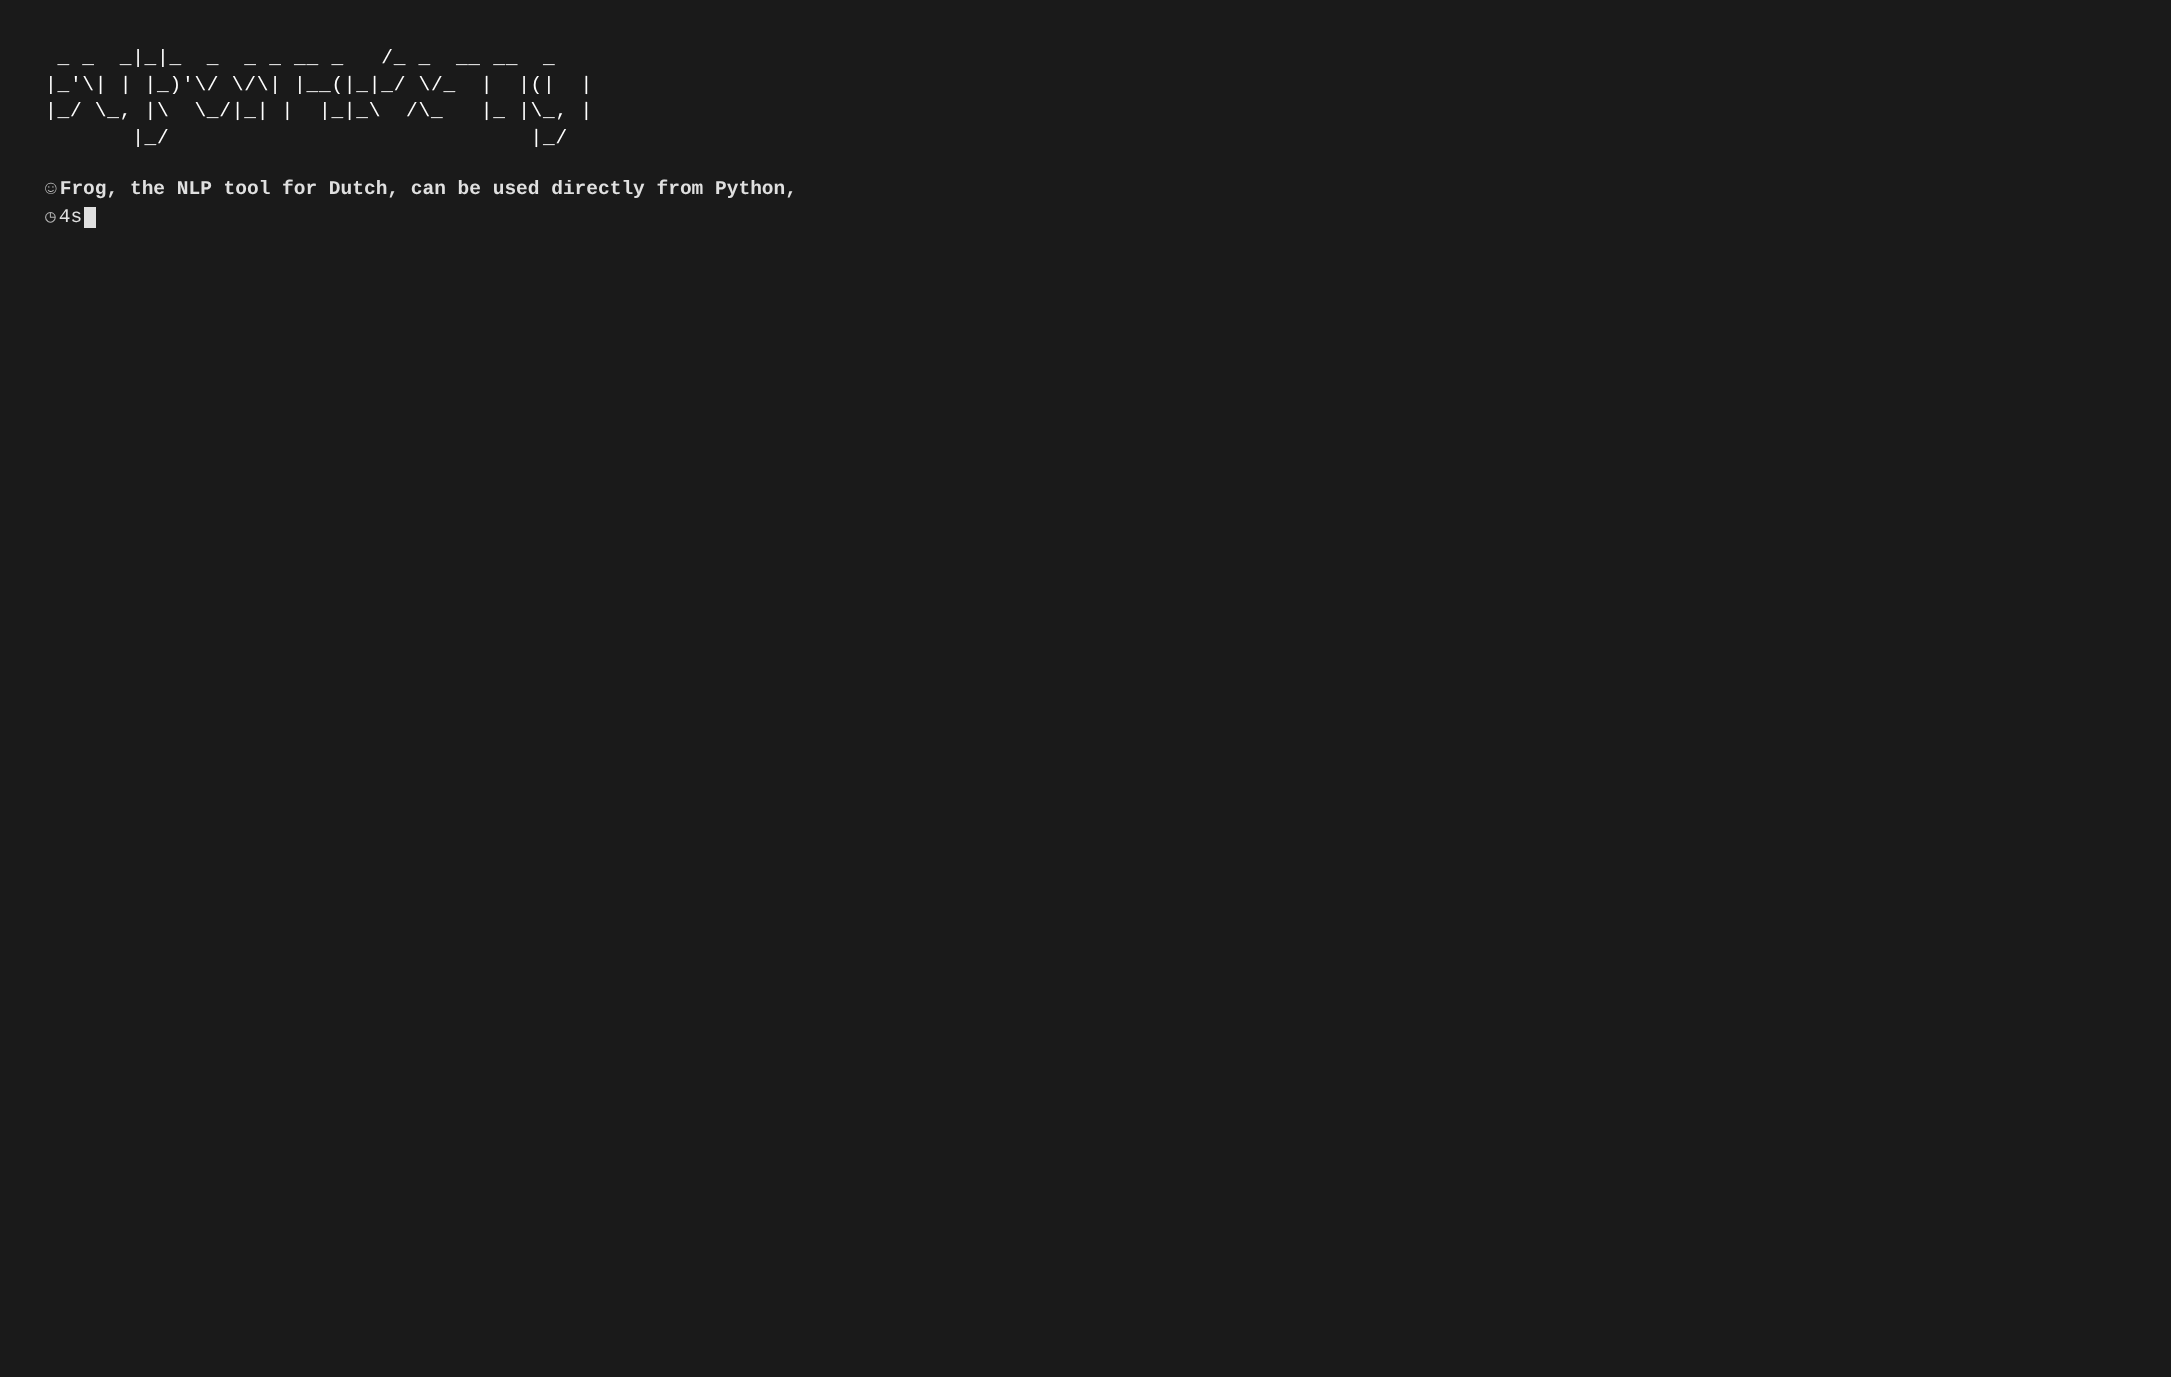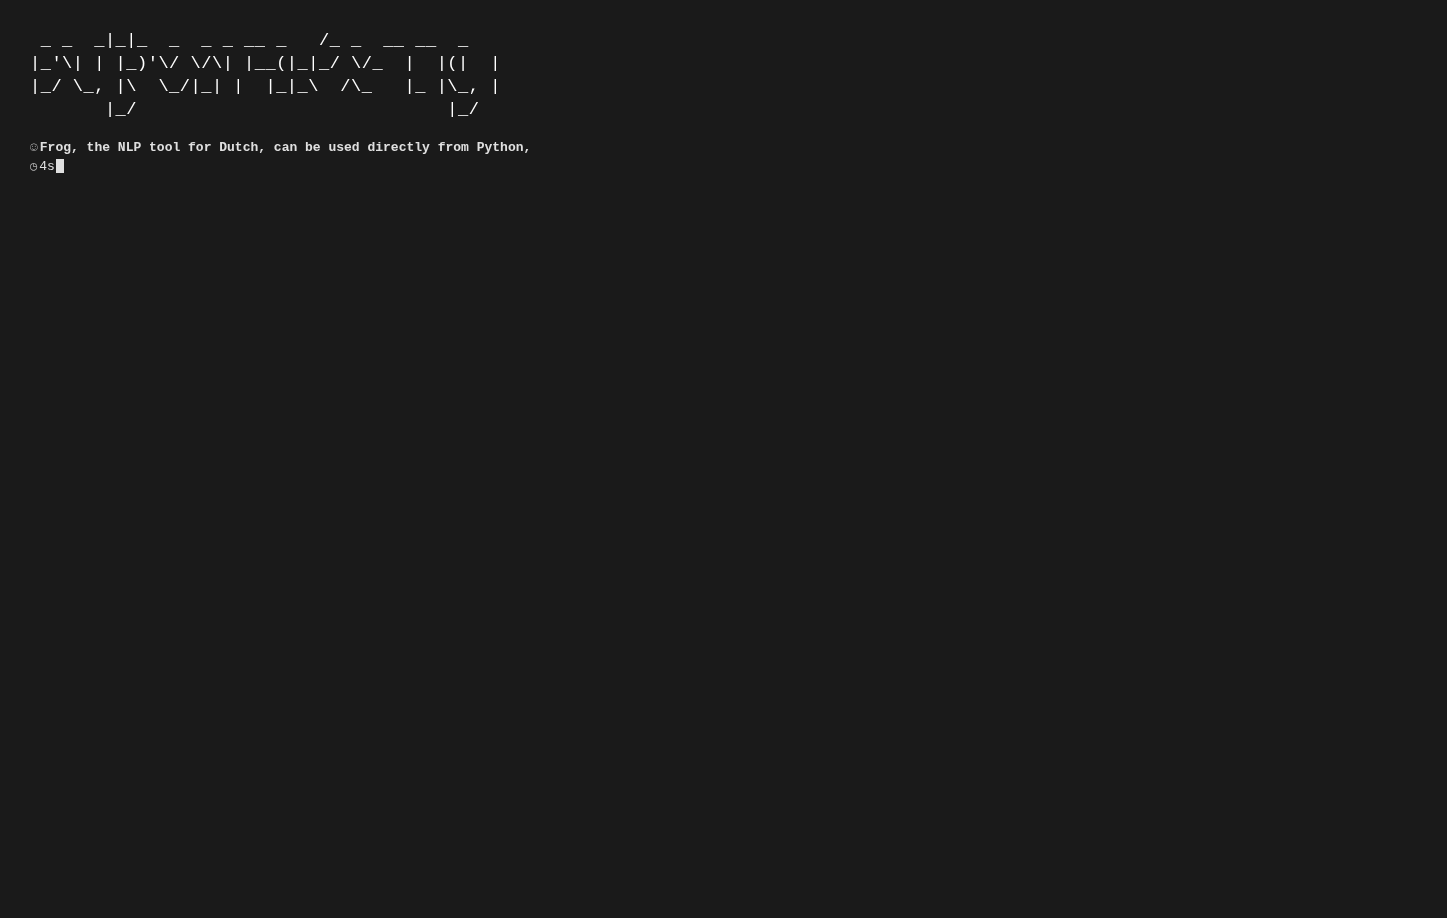--- a/index.html
+++ b/index.html
@@ -19,21 +19,21 @@
     .terminal {
       background-color: #1a1a1a;
       width: 100%;
       height: 100%;
       padding: 20px 30px;
       color: #e0e0e0;
     }
 
     .ascii-art {
       color: #ffffff;
-      font-size: 17px;
+      font-size: 13px;
       line-height: 1.35;
       letter-spacing: 0.5px;
       margin-top: 10px;
       margin-bottom: 18px;
       white-space: pre;
       font-family: 'Courier New', Courier, monospace;
     }
 
     .url-line {
       color: #b0b0b0;

